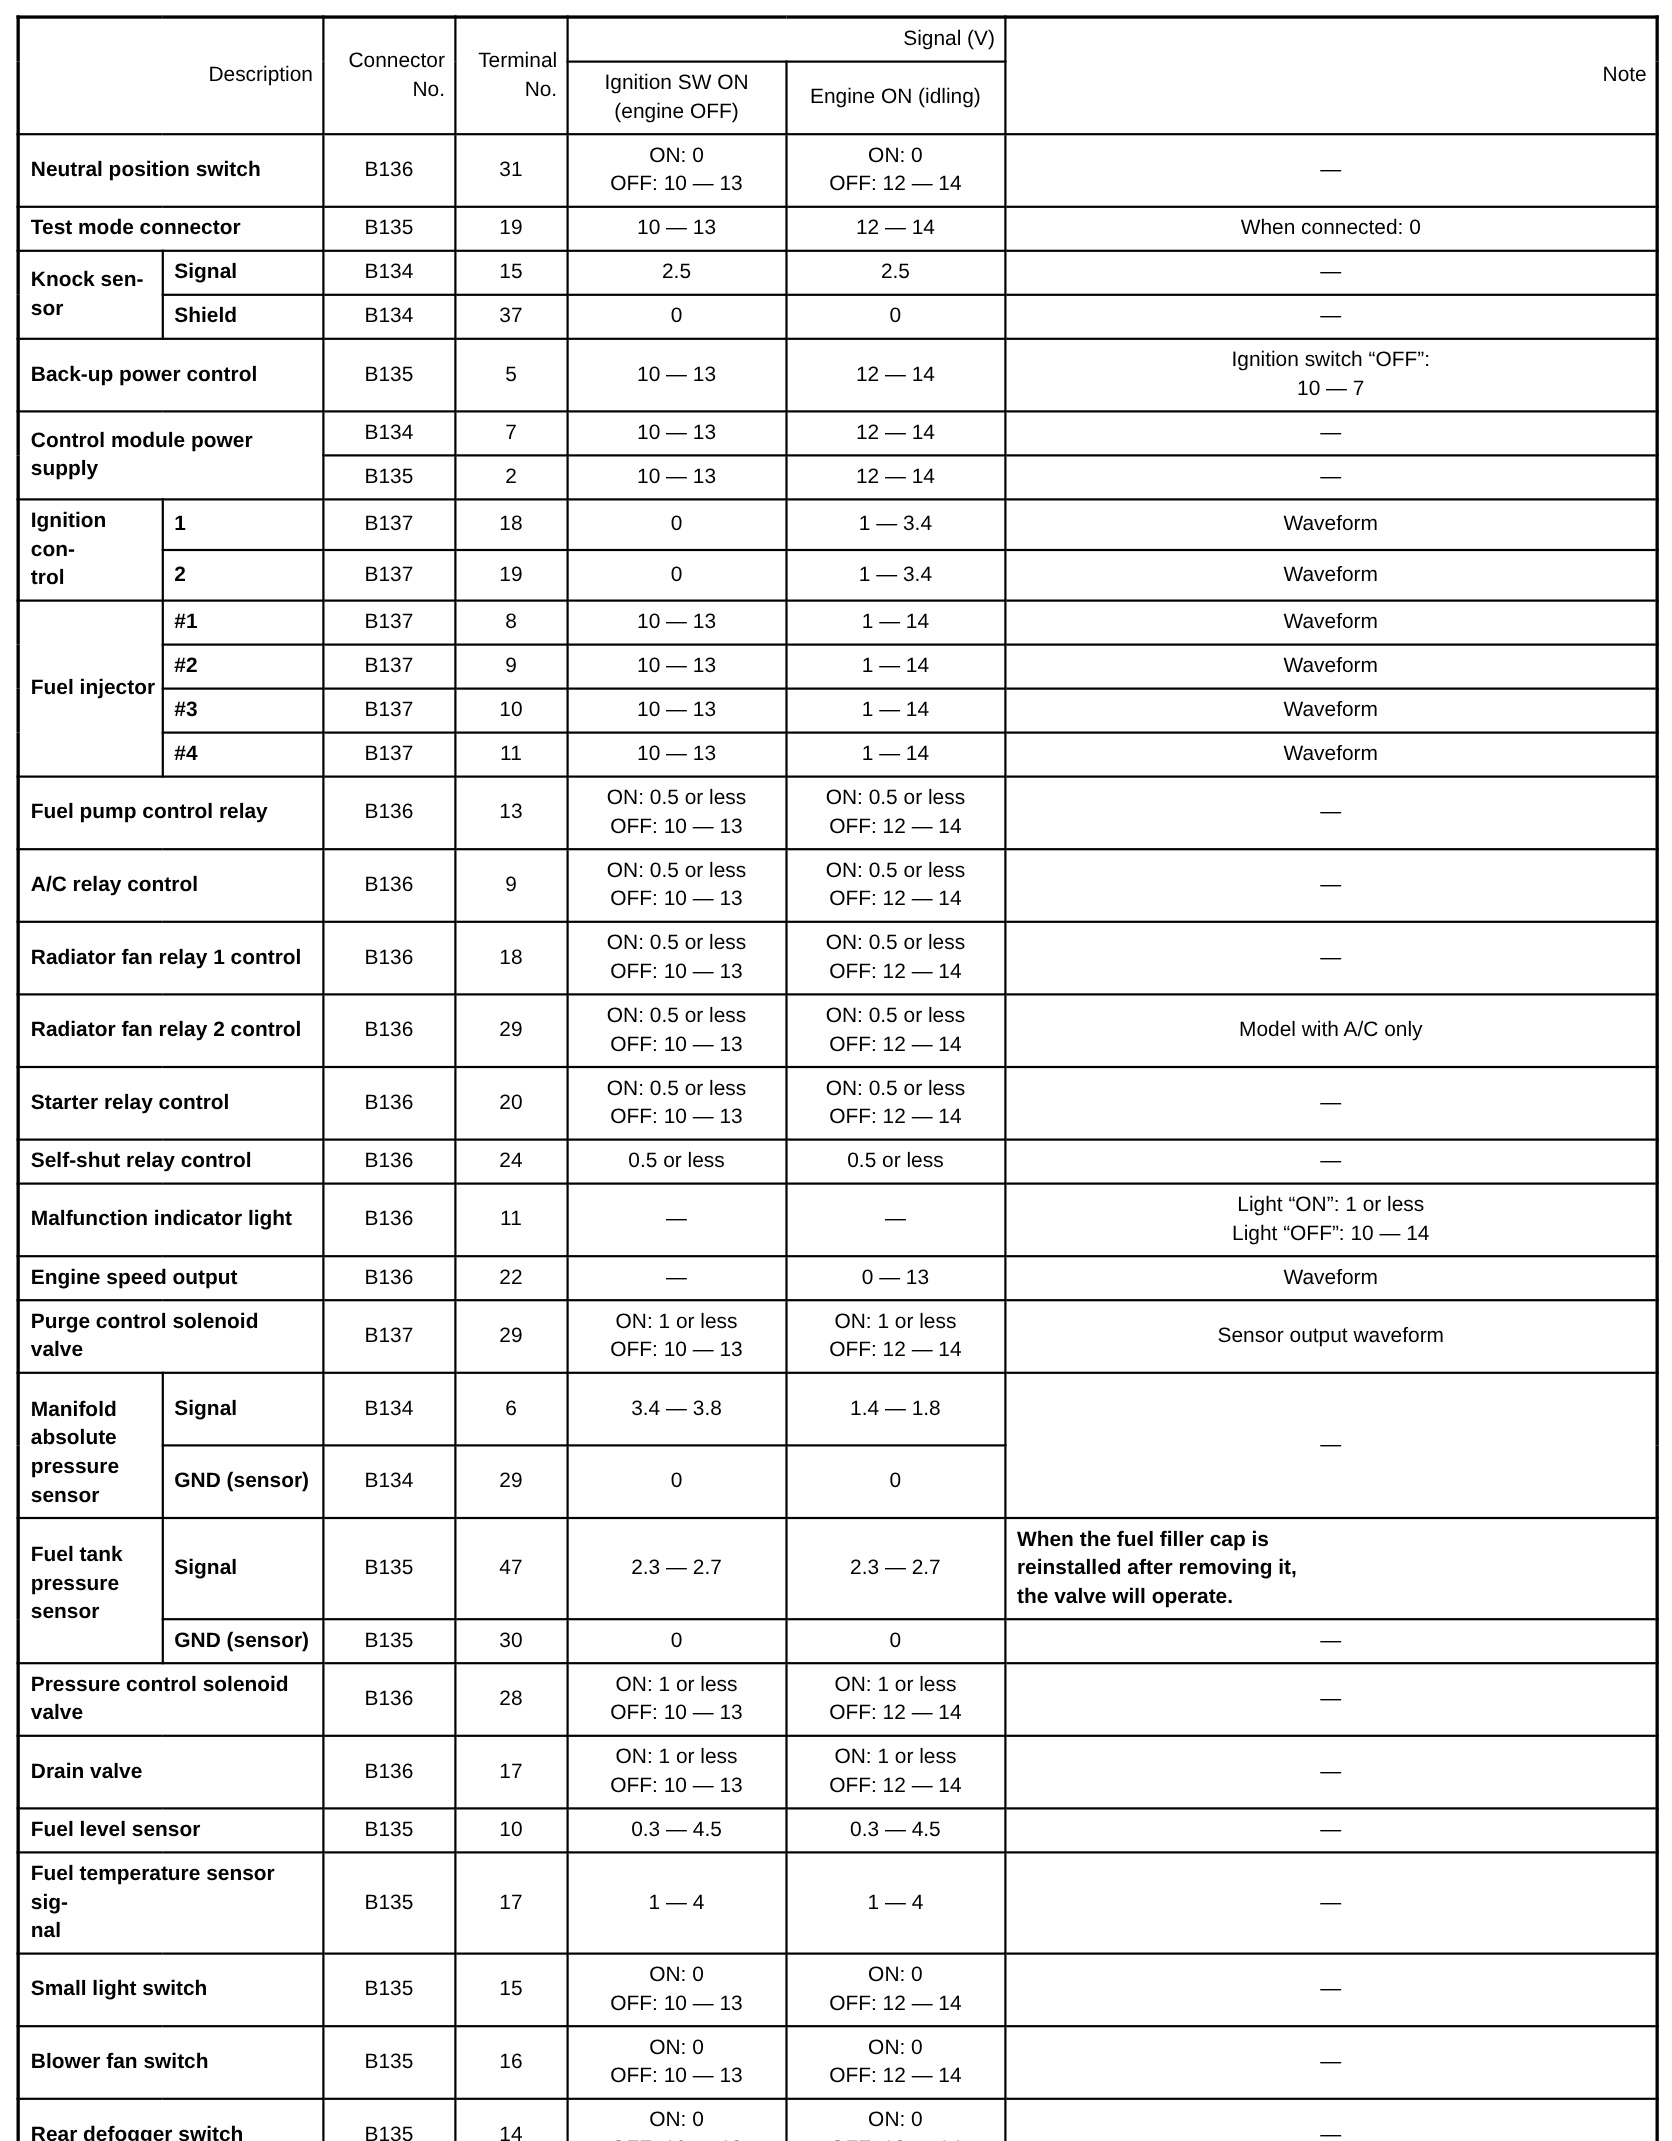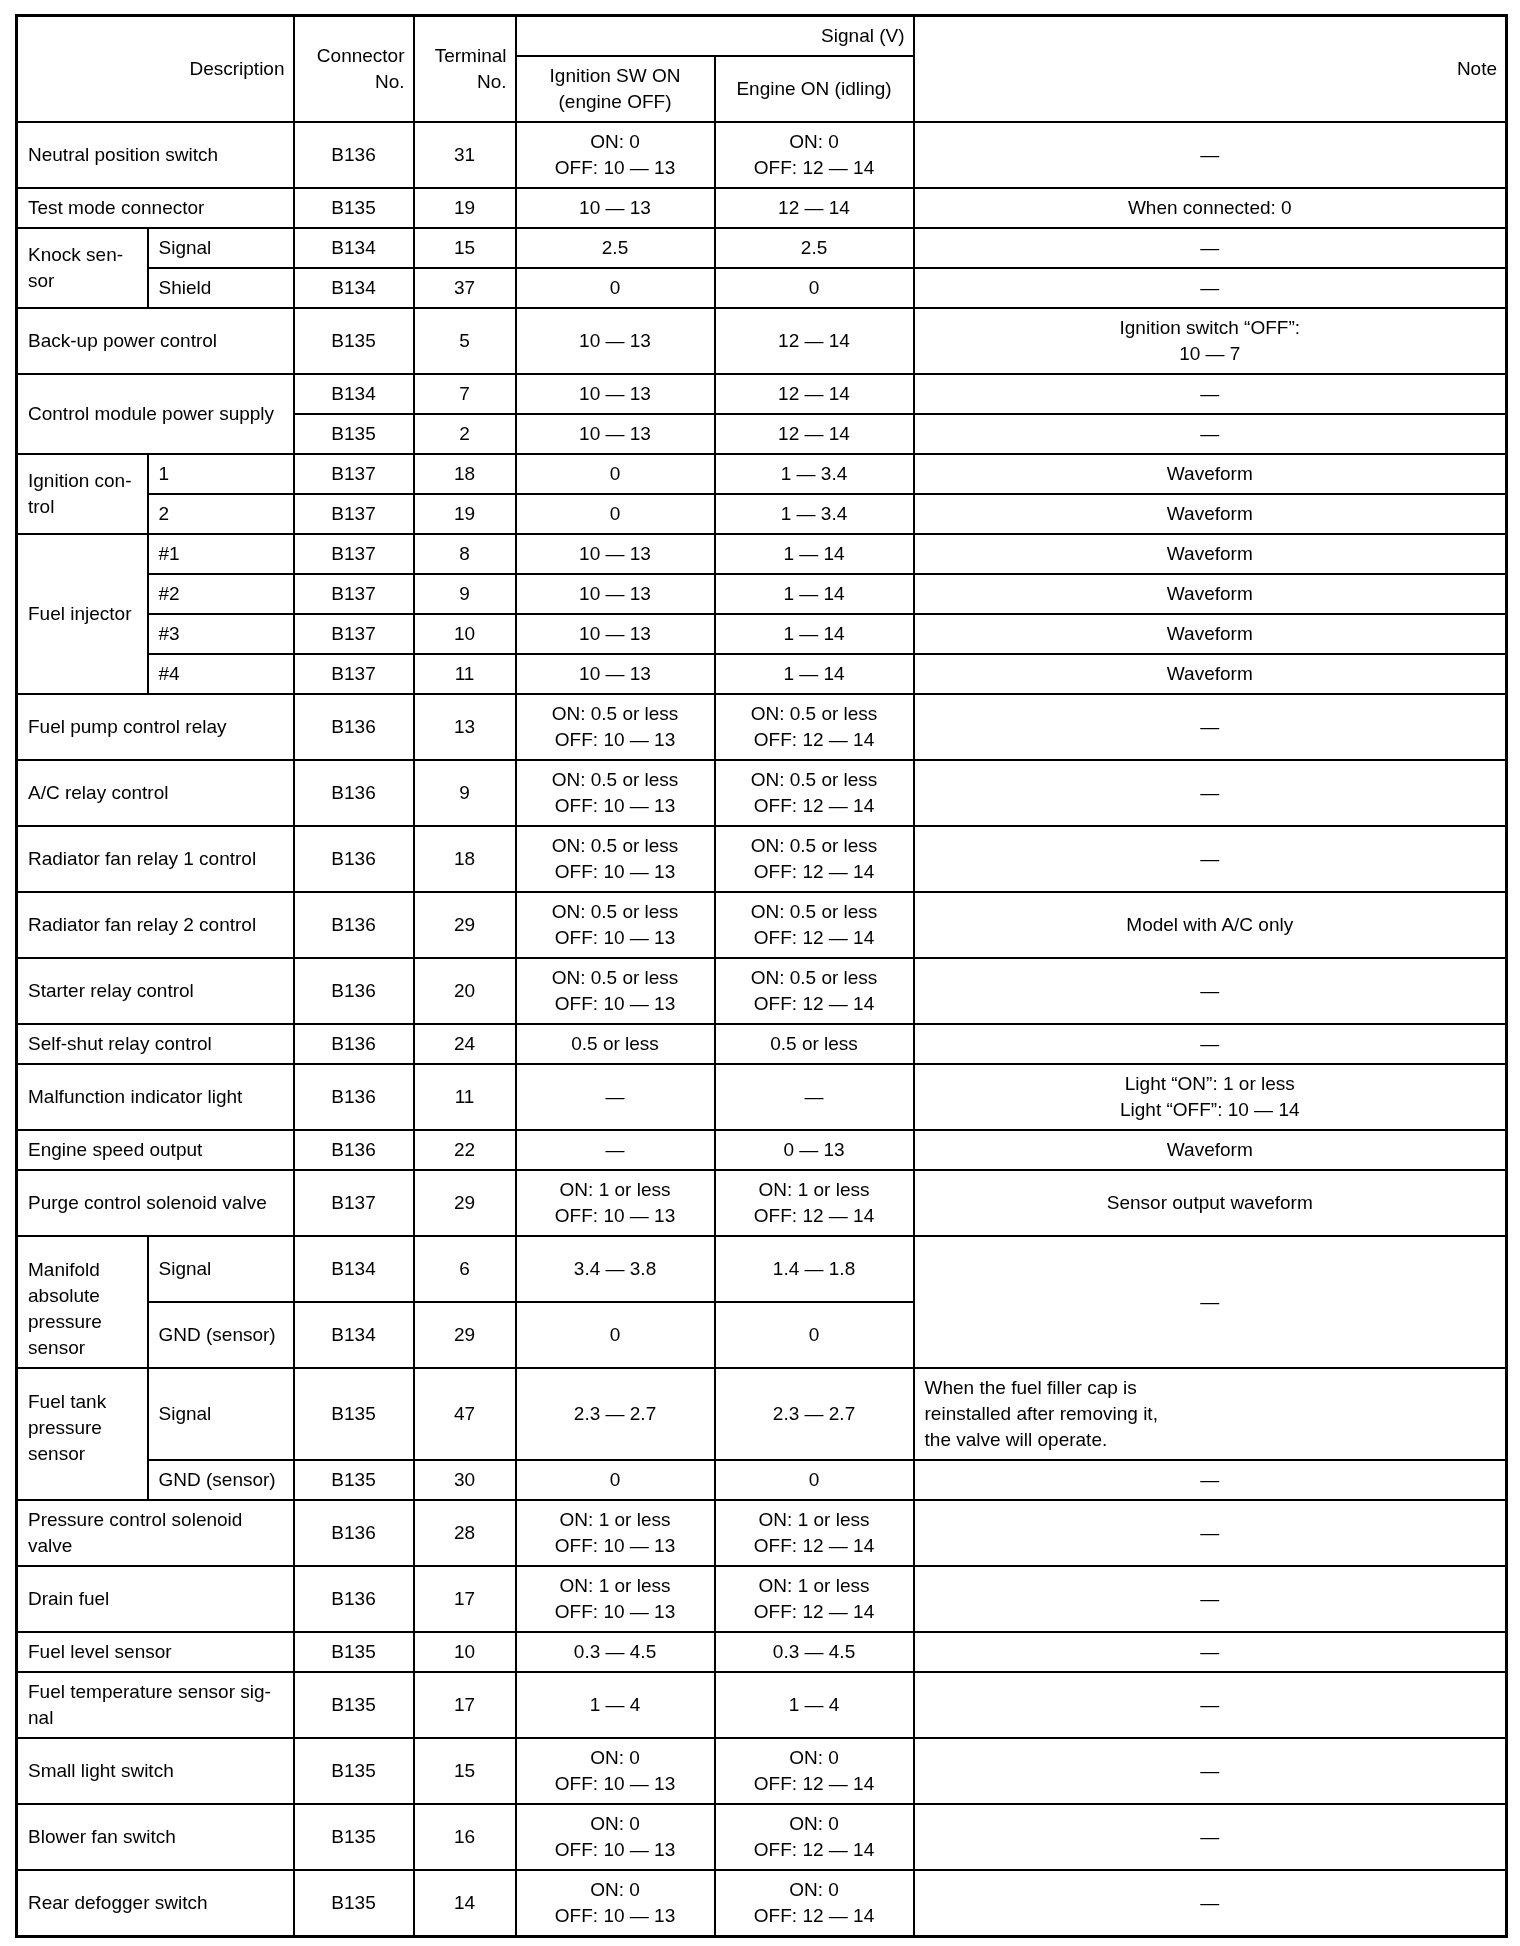--- a/index.html
+++ b/index.html
@@ -24,21 +24,21 @@
     line-height: 26px;
     font-weight: 400;
     padding: 6px 8px;
     text-align: center;
     vertical-align: middle;
     white-space: pre-line;
     overflow: hidden;
   }
   thead tr.h1 th { height: 36px; text-align: right; }
   thead tr.h2 th { height: 58px; }
-  td.lt, th.lt { text-align: left; padding-left: 10px; padding-right: 5px; }
+  td.lt, th.lt { text-align: left; padding-left: 10px; padding-right: 5px; font-weight: bold; }
   td.vtop { vertical-align: top; padding-top: 20px; }
 </style>
 </head>
 <body>
 
 <div class="page">
   <table>
     <colgroup>
       <col style="width:131px">
       <col style="width:146px">
@@ -306,21 +306,21 @@
 valve</td>
           <td>B136</td>
           <td>28</td>
           <td>ON: 1 or less
 OFF: 10 — 13</td>
           <td>ON: 1 or less
 OFF: 12 — 14</td>
           <td>—</td>
         </tr>
         <tr>
-          <td colspan="2" class="lt">Drain fuel</td>
+          <td colspan="2" class="lt">Drain valve</td>
           <td>B136</td>
           <td>17</td>
           <td>ON: 1 or less
 OFF: 10 — 13</td>
           <td>ON: 1 or less
 OFF: 12 — 14</td>
           <td>—</td>
         </tr>
         <tr>
           <td colspan="2" class="lt">Fuel level sensor</td>

